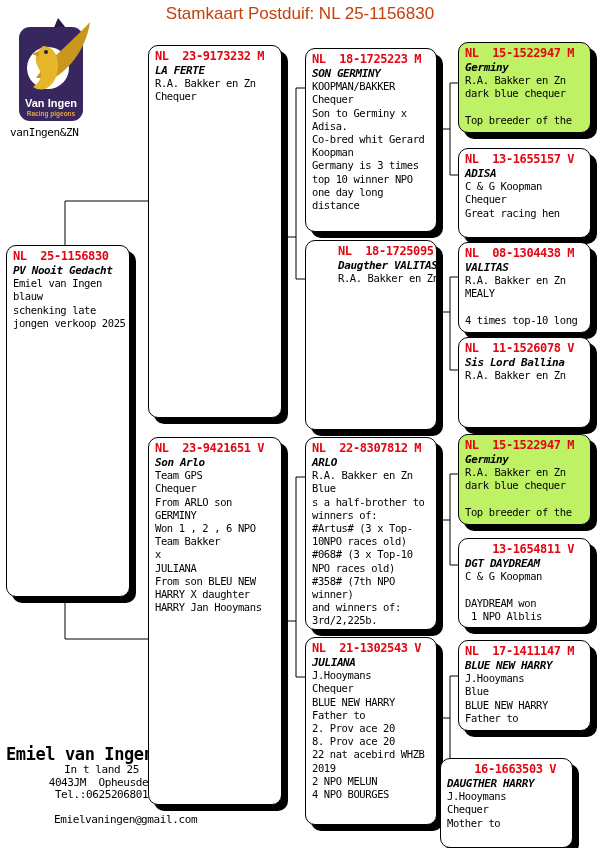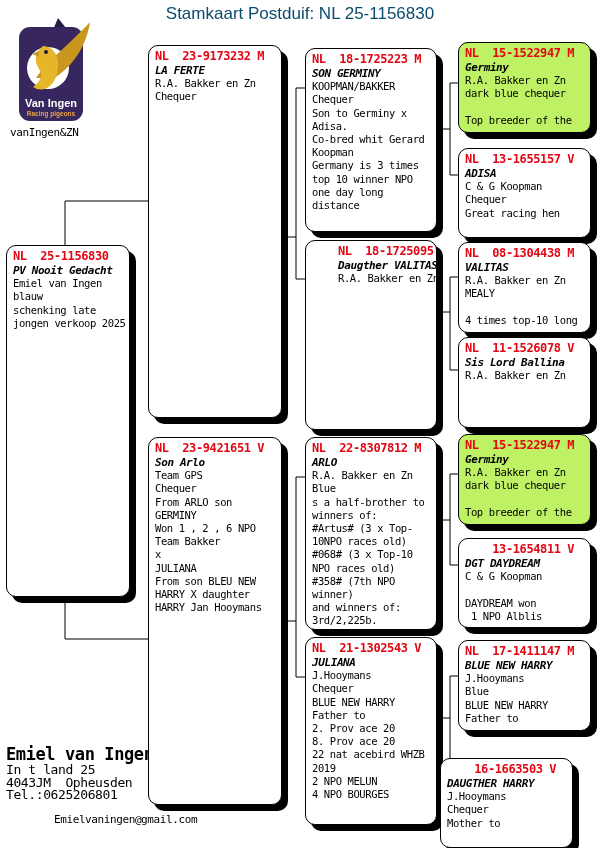--- a/index.html
+++ b/index.html
@@ -1,32 +1,32 @@
 <!DOCTYPE html>
 <html><head>
 <meta charset="utf-8">
 <style>
   html,body{margin:0;padding:0;background:#fff;}
   #card{position:relative;width:600px;height:848px;background:#fff;overflow:hidden;
         font-family:"DejaVu Sans Mono",monospace;color:#000;}
   #title{position:absolute;top:4px;left:0;width:600px;text-align:center;
-         font-family:"Liberation Sans",sans-serif;font-size:17px;color:#0c4a6e;}
+         font-family:"Liberation Sans",sans-serif;font-size:17px;color:#c2410c;}
   #connectors{position:absolute;top:0;left:0;z-index:0;}
   .pbox{position:absolute;z-index:1;background:#fff;border:1.5px solid #000;border-radius:10px;
         box-shadow:6px 6px 0 #000;padding:3px 6px;box-sizing:border-box;overflow:hidden;}
   .pbox.pink{background:#bef264;}
   .ring{color:#e30613;font-weight:bold;font-size:12px;line-height:15px;white-space:pre;letter-spacing:-0.4px;}
   .pname{font-style:italic;font-weight:bold;font-size:11px;line-height:13.2px;white-space:pre;letter-spacing:-0.4px;}
   .plines{font-size:10.5px;line-height:13.2px;letter-spacing:-0.4px;}
   .plines div{white-space:pre;}
   #logo{position:absolute;left:16px;top:18px;text-decoration:underline;}
   #logo-caption{position:absolute;left:10px;top:126px;font-size:11px;letter-spacing:-0.4px;}
   #owner{position:absolute;left:6px;top:744px;letter-spacing:-0.4px;}
   #owner-name{font-size:17px;font-weight:bold;line-height:20px;white-space:pre;}
-  #owner .plines{font-size:13px;line-height:12.5px;}
+  #owner .plines{font-size:11px;line-height:12.5px;text-align:center;}
   #owner-email{font-size:11px;margin-top:11px;white-space:pre;margin-left:48px;}
   #footer{position:absolute;right:6px;top:828px;font-size:9px;font-style:italic;color:#777;
           white-space:pre;letter-spacing:-0.3px;}
   svg text{font-family:"Liberation Sans",sans-serif;}
 </style>
 </head>
 <body>
 
 <div id="card">
 

